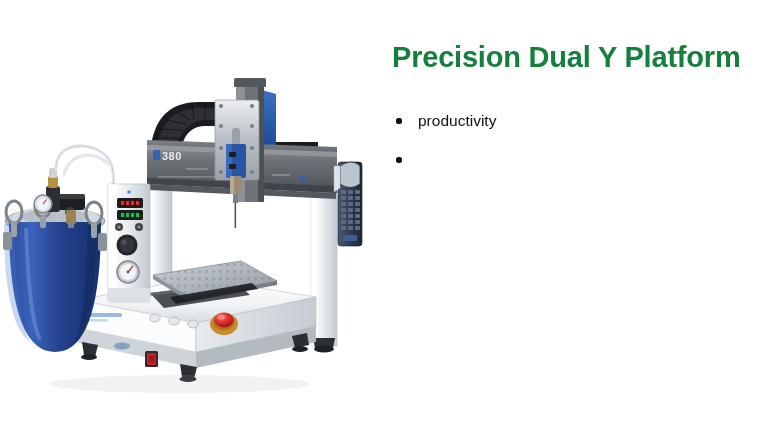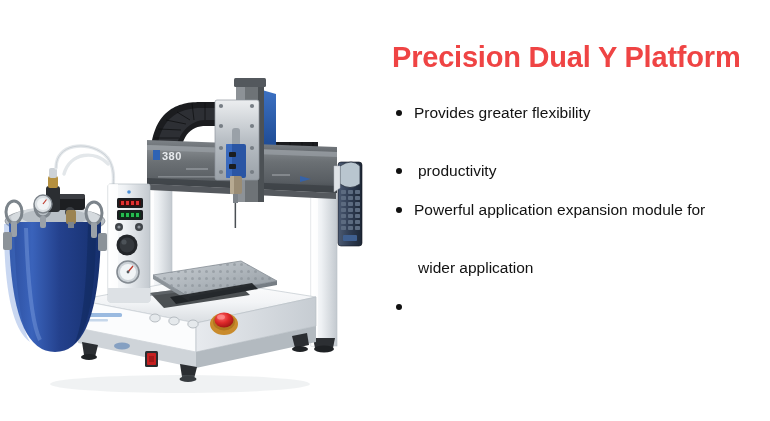--- a/index.html
+++ b/index.html
@@ -9,21 +9,21 @@
     font-family:"Liberation Sans", sans-serif;
     overflow:hidden;
     position:relative;
   }
   #root{position:relative;width:770px;height:421px;background:#fff;}
 
   
   .text-panel{position:absolute;left:392px;top:40px;width:372px;height:330px;}
   .headline{
     font-size:29px;font-weight:bold;letter-spacing:-0.2px;
-    color:#ef4444;line-height:34px;margin:0 0 28px 0;white-space:nowrap;
+    color:#15803d;line-height:34px;margin:0 0 28px 0;white-space:nowrap;
   }
   .bullets{list-style:none;margin:0;padding:0;}
   .bullet{
     position:relative;padding-left:22px;margin-bottom:17px;
     font-size:15.5px;line-height:22px;color:#121212;
   }
   .bullet .dot{
     position:absolute;left:4px;top:8px;width:6px;height:6px;
     background:#111;border-radius:50%;
   }
@@ -401,32 +401,29 @@
   </div>
 
   <div class="text-panel">
 
     <h1 class="headline">Precision Dual Y Platform</h1>
 
     <ul class="bullets">
 
       <li class="bullet">
         <span class="dot"></span>
-        <span>Provides greater flexibility</span>
       </li>
 
       <li class="bullet">
         <span class="dot"></span>
         <span class="l2">productivity</span>
       </li>
 
       <li class="bullet">
         <span class="dot"></span>
-        <span>Powerful application expansion module for</span>
-        <span class="l2">wider application</span>
       </li>
 
       <li class="bullet">
         <span class="dot"></span>
       </li>
 
     </ul>
   </div>
 
 </div>

